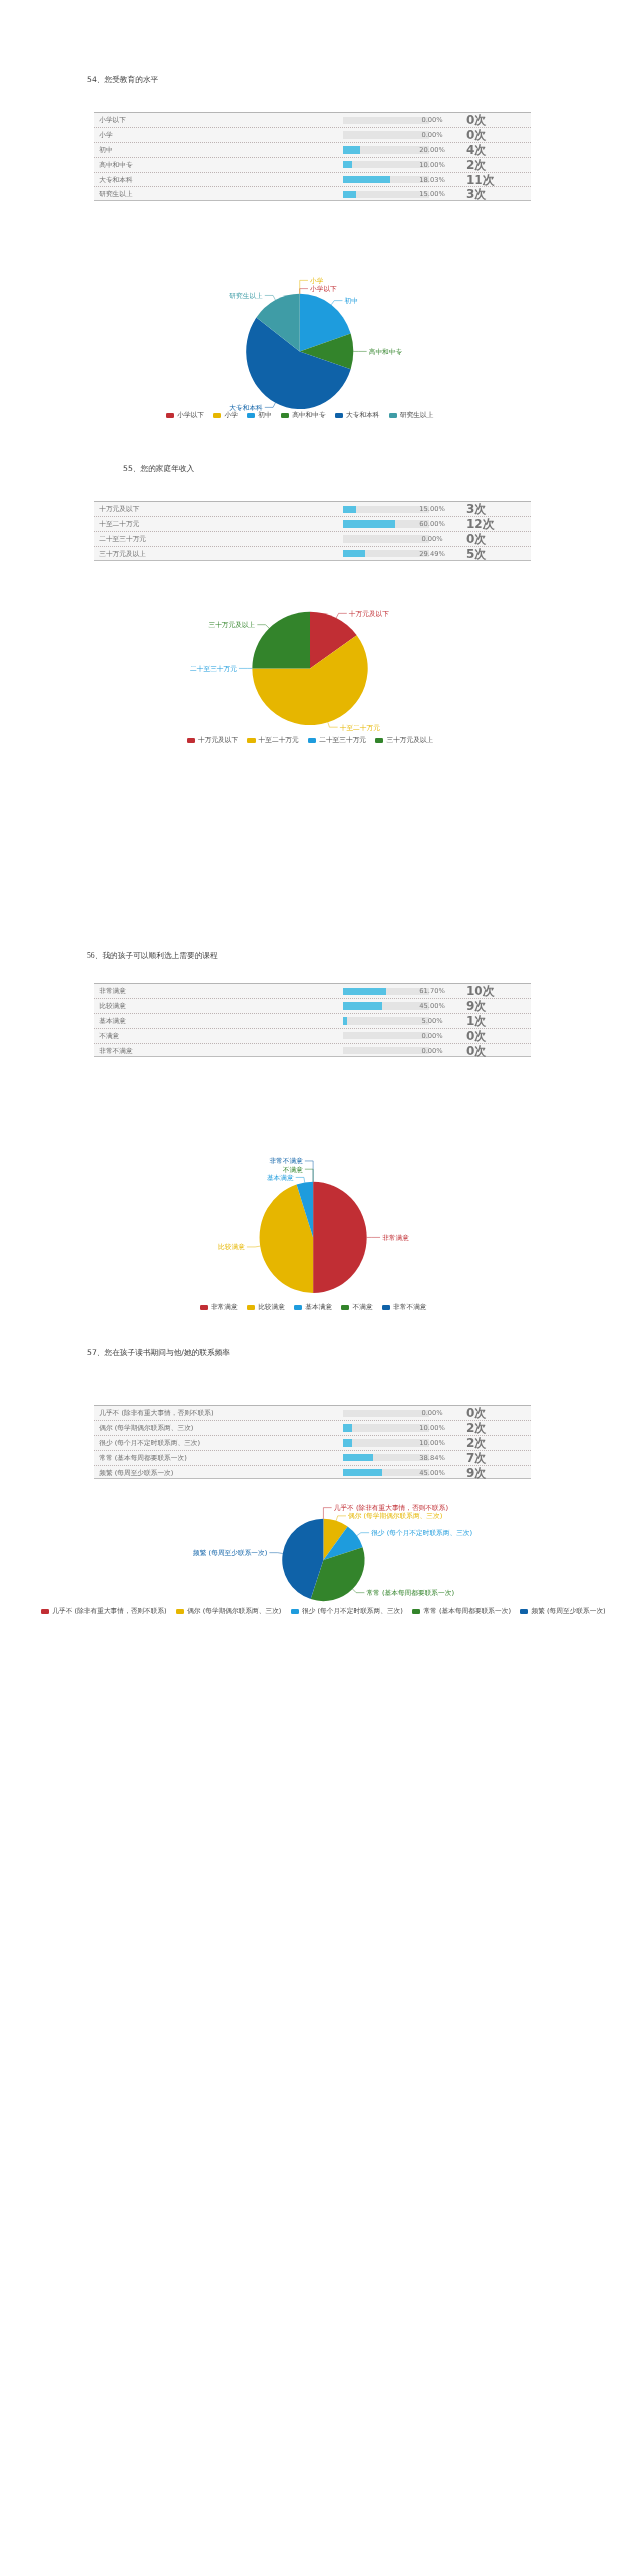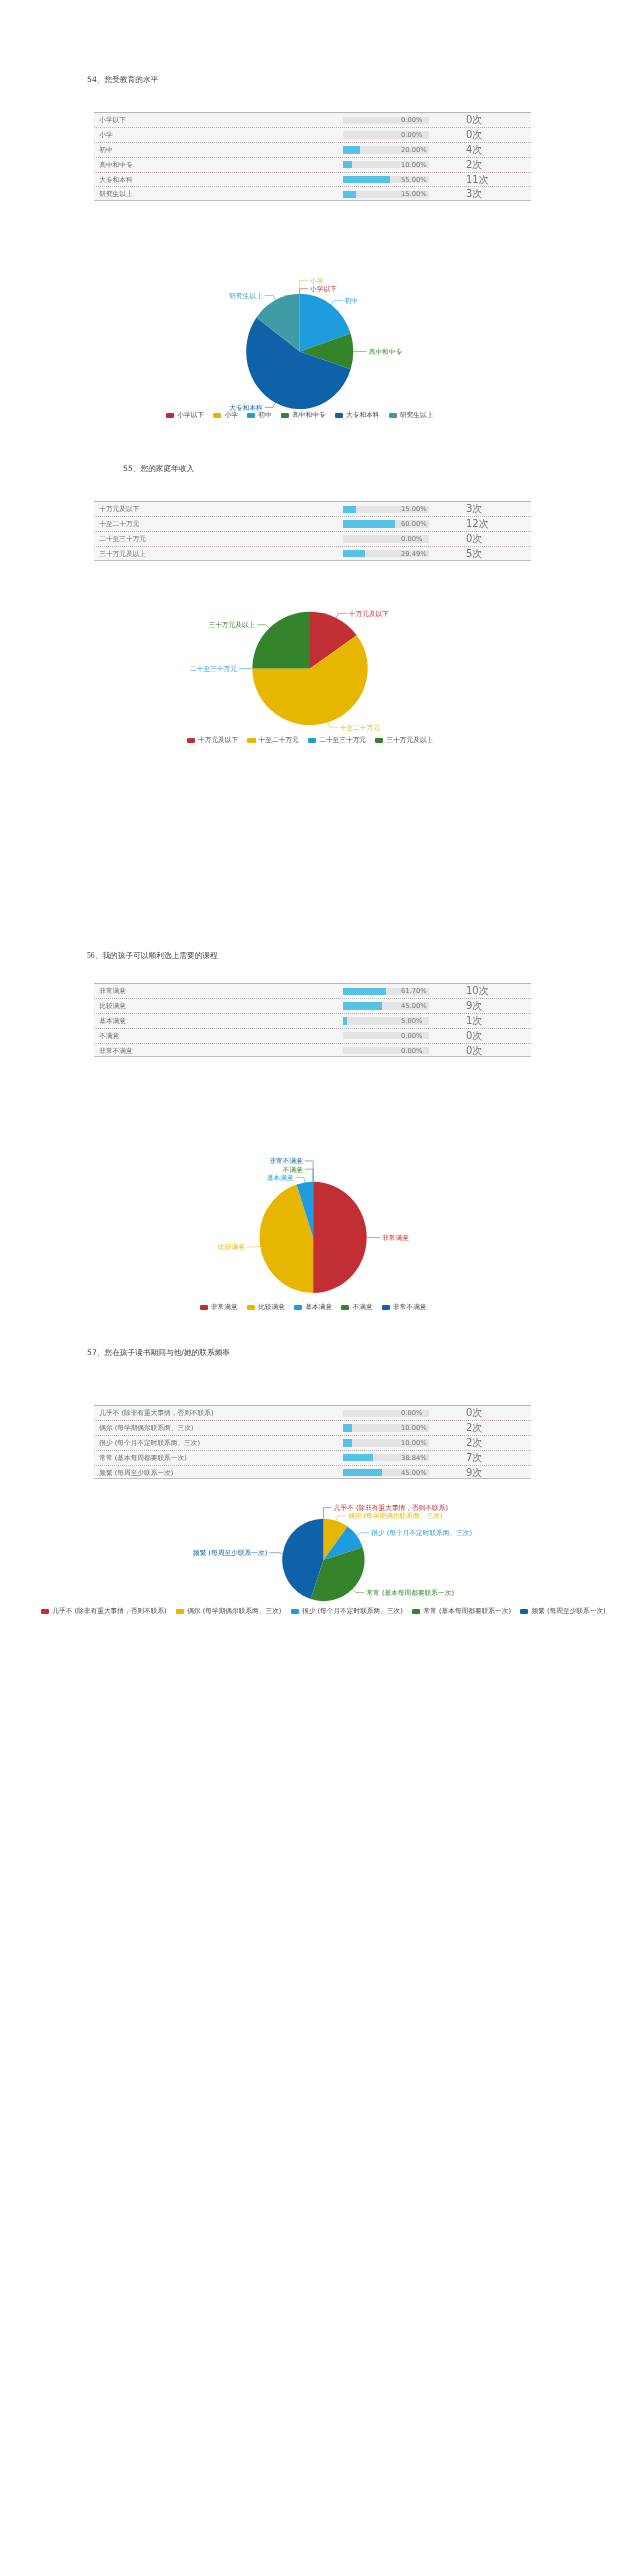--- a/index.html
+++ b/index.html
@@ -56,33 +56,34 @@
     background: #e4e4e4;
   }
   .q-row .fill {
     position: absolute;
     left: 0; top: 0; bottom: 0;
   }
   .q-row .pct {
     position: absolute;
     left: 307px; top: 0;
     width: 62px;
-    text-align: left;
+    text-align: center;
     line-height: 14.4px;
     font-size: 6.7px;
     color: #757575;
     white-space: nowrap;
   }
   .q-row .cnt {
     position: absolute;
     left: 372px; top: 0;
     line-height: 14.4px;
-    font-size: 10px;
+    font-size: 12px;
     color: #757575;
     white-space: nowrap;
+    font-weight: bold;
   }
   .pie-svg {
     position: absolute;
     left: 0;
     width: 618px;
     overflow: visible;
   }
   .pie-svg text {
     font-family: "DejaVu Sans", "Liberation Sans", sans-serif;
     font-size: 13px;
@@ -150,21 +151,21 @@
             <div class="fill" style="width: 10%; background: rgb(86, 194, 228);"></div>
           </div>
           <span class="pct">10.00%</span>
           <span class="cnt">2次</span>
         </div>
         <div class="q-row">
           <span class="lbl">大专和本科</span>
           <div class="track">
             <div class="fill" style="width: 55%; background: rgb(86, 194, 228);"></div>
           </div>
-          <span class="pct">55.00%</span>
+          <span class="pct">18.03%</span>
           <span class="cnt">11次</span>
         </div>
         <div class="q-row">
           <span class="lbl">研究生以上</span>
           <div class="track">
             <div class="fill" style="width: 15%; background: rgb(86, 194, 228);"></div>
           </div>
           <span class="pct">15.00%</span>
           <span class="cnt">3次</span>
         </div>

